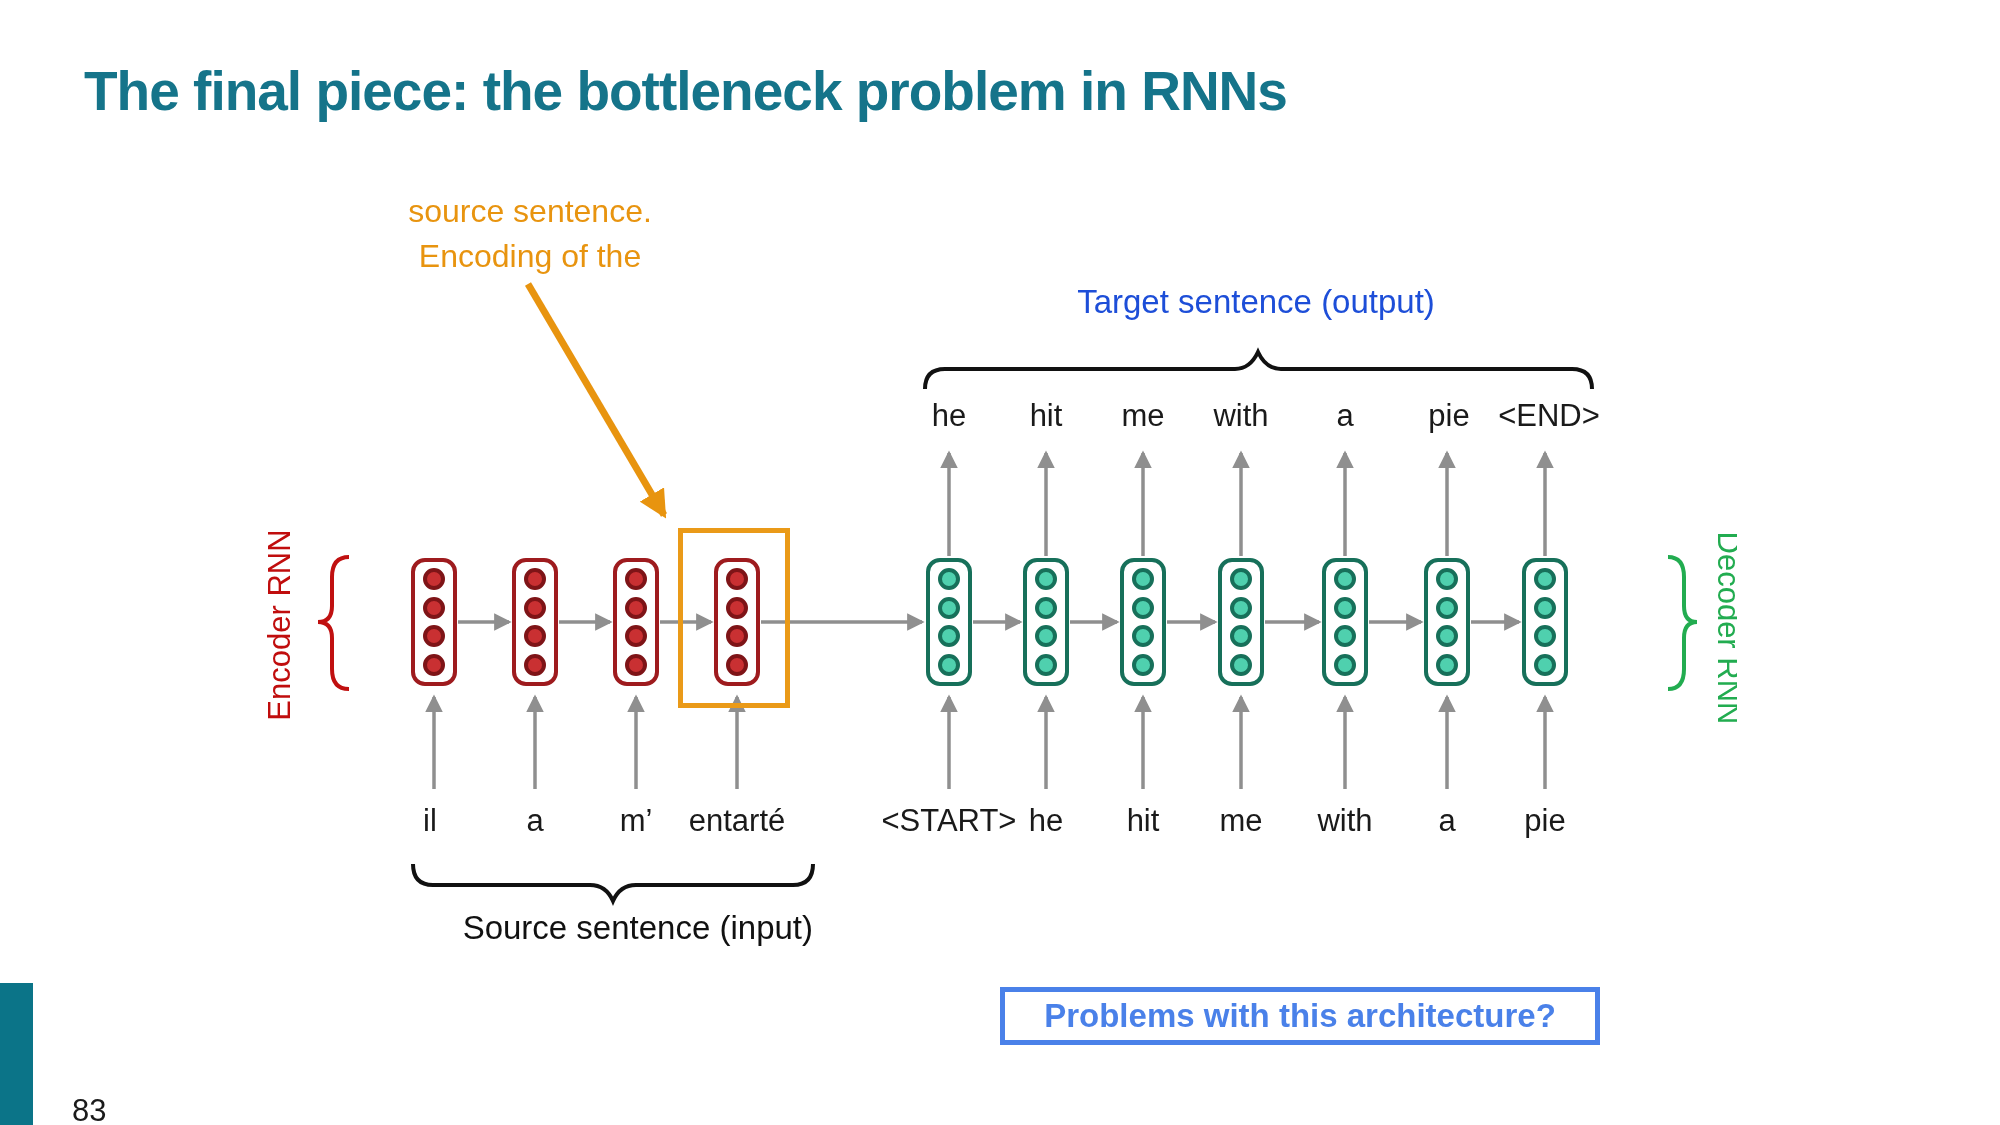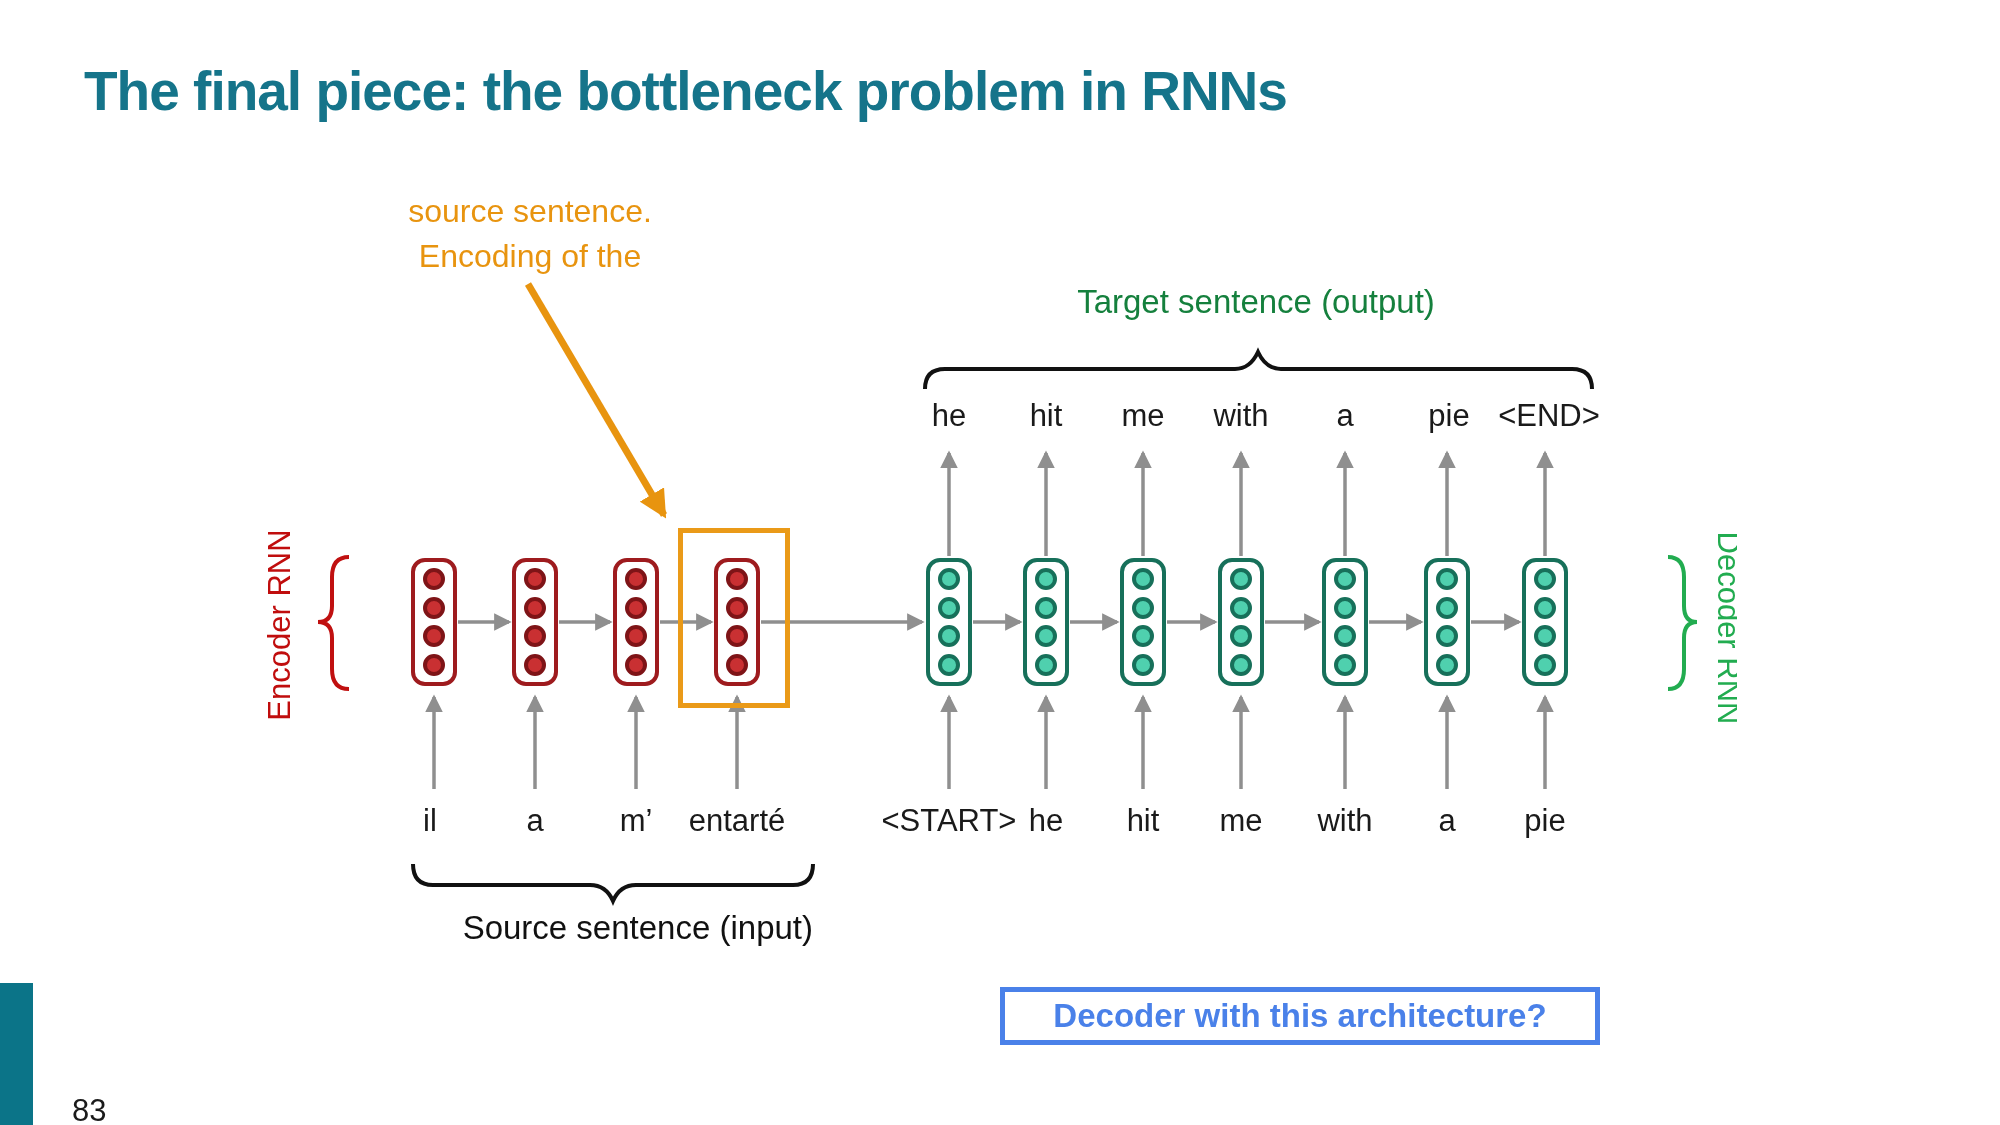--- a/index.html
+++ b/index.html
@@ -9,21 +9,21 @@
   .bar-top-right{position:absolute;left:1967px;top:0;width:33px;height:162px;background:#8C1716;}
   .bar-bottom-left{position:absolute;left:0;top:962px;width:33px;height:163px;background:#0B7488;}
   
   .title{position:absolute;left:84px;top:38px;width:1700px;font-size:55px;font-weight:bold;
          color:#15748A;letter-spacing:-1px;}
   
   .enc-note{position:absolute;left:330px;top:168px;width:400px;text-align:center;
             font-size:32px;line-height:45px;color:#E8940F;}
   
   .target-label{position:absolute;left:1006px;top:262px;width:500px;text-align:center;
-                font-size:33px;color:#15803d;}
+                font-size:33px;color:#1d4ed8;}
   .source-label{position:absolute;left:413px;top:888px;width:400px;text-align:right;
                 font-size:33px;color:#111;}
   .enc-rnn-label{position:absolute;left:181px;top:585px;width:200px;height:38px;text-align:center;
                  font-size:31px;color:#C00D0D;transform:rotate(-90deg);}
   .dec-rnn-label{position:absolute;left:1627px;top:588px;width:200px;height:38px;text-align:center;
                  font-size:31px;color:#22AC50;transform:rotate(90deg);}
   
   .cell{position:absolute;top:537px;width:38px;height:120px;background:#fff;border-radius:14px;
         display:flex;flex-direction:column;justify-content:space-evenly;align-items:center;z-index:2;}
   .cell.enc{border:4px solid #9E1B1E;}
@@ -212,18 +212,18 @@
 
   <div class="w out" style="left:889px;width:120px">he</div>
   <div class="w out" style="left:986px;width:120px">hit</div>
   <div class="w out" style="left:1083px;width:120px">me</div>
   <div class="w out" style="left:1181px;width:120px">with</div>
   <div class="w out" style="left:1285px;width:120px">a</div>
   <div class="w out" style="left:1389px;width:120px">pie</div>
   <div class="w out" style="left:1474px;width:150px">&lt;END&gt;</div>
 
   <div class="problems-box">
-    <span>Decoder with this architecture?</span>
+    <span>Problems with this architecture?</span>
   </div>
 
   <div class="page-num">83</div>
 
 </div>
 
 </body></html>

